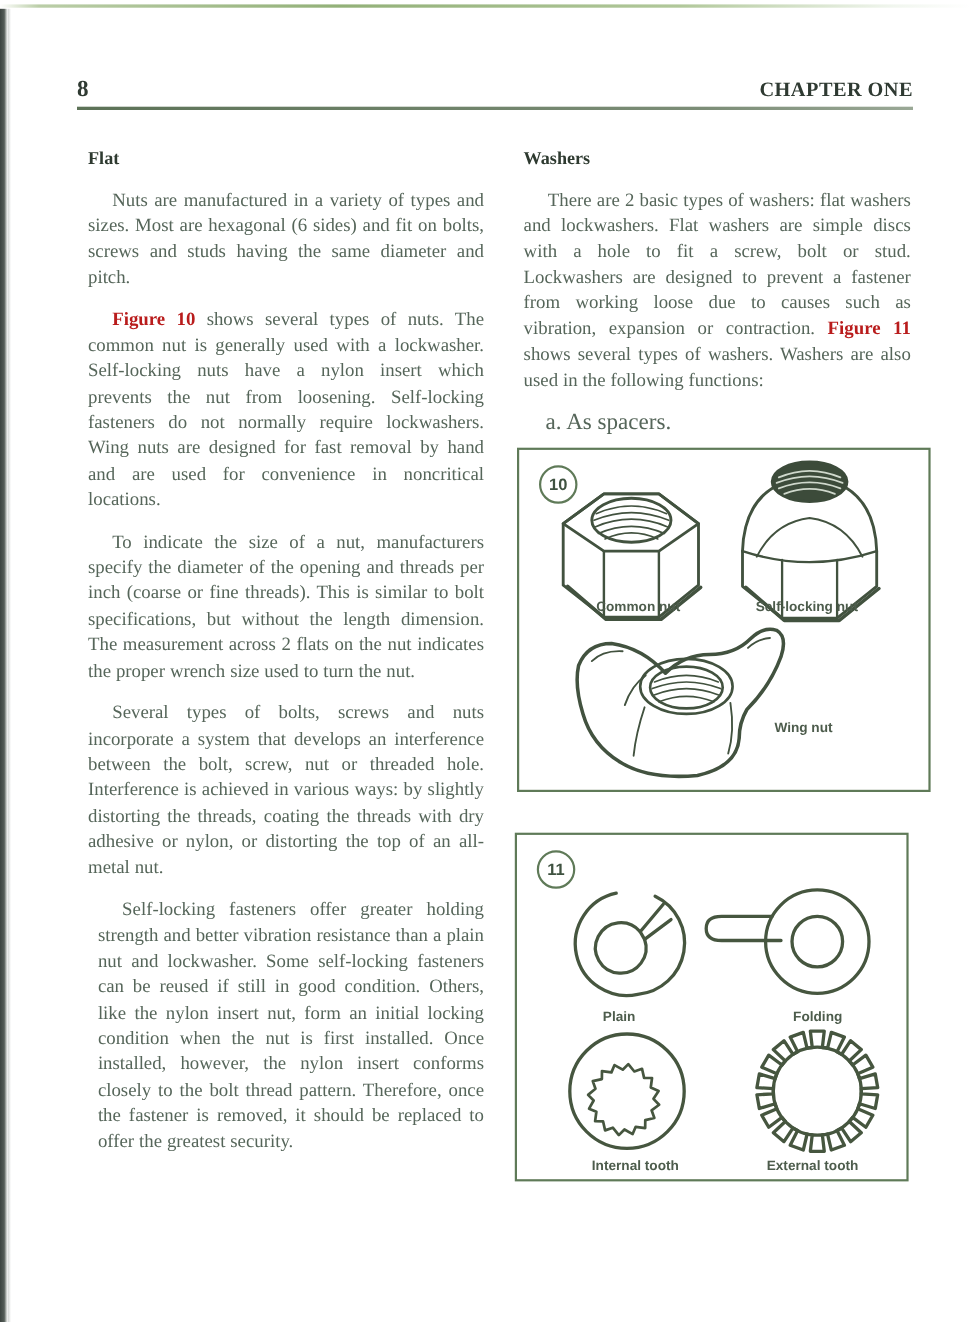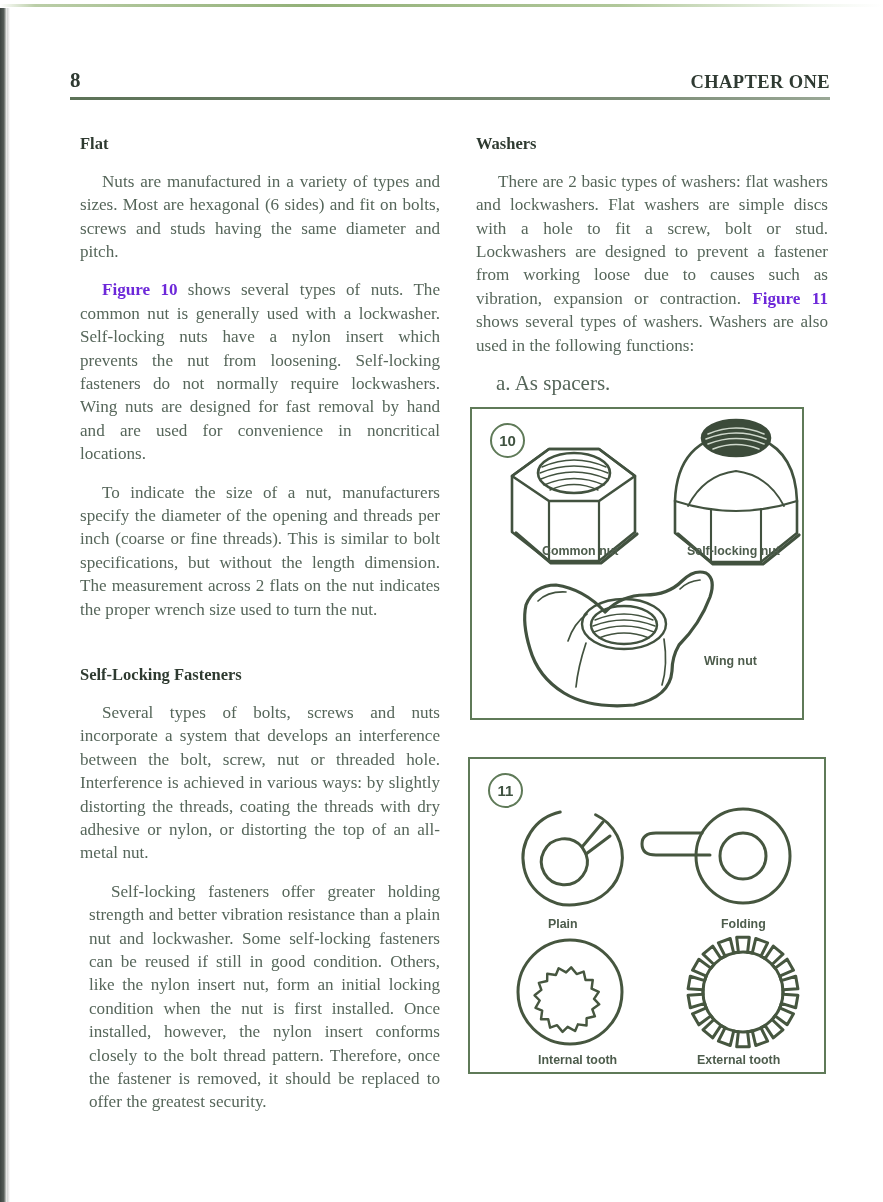--- a/index.html
+++ b/index.html
@@ -110,31 +110,31 @@
   p.listitem {
     margin: 0 0 15px 0;
     font-size: 21px;
     line-height: 23.4px;
     text-indent: 20px;
     text-align: left;
     color: #56665a;
   }
   .figref {
     font-weight: bold;
-    color: #6d28d9;
+    color: #b91c1c;
   }
 
   
   .figure-box {
     position: absolute;
     border: 2px solid #5f7a58;
     background: #ffffff;
     box-sizing: border-box;
   }
-  #figure-10 { left: 470px; top: 407px; width: 334px; height: 313px; }
+  #figure-10 { left: 470px; top: 407px; width: 376px; height: 313px; }
   #figure-11 { left: 468px; top: 757px; width: 358px; height: 317px; }
 
   .fig-badge {
     position: absolute;
     left: 18px; top: 14px;
     width: 31px; height: 31px;
     border: 2px solid #5f7a58;
     border-radius: 50%;
     display: flex;
     align-items: center;
@@ -174,21 +174,20 @@
 <div id="col-left">
 
   <h2 class="section-head">Flat</h2>
 
   <p class="body">Nuts are manufactured in a variety of types and sizes. Most are hexagonal (6 sides) and fit on bolts, screws and studs having the same diameter and pitch.</p>
 
   <p class="body"><span class="figref">Figure 10</span><span> shows several types of nuts. The common nut is generally used with a lockwasher. Self-locking nuts have a nylon insert which prevents the nut from loosening. Self-locking fasteners do not normally require lockwashers. Wing nuts are designed for fast removal by hand and are used for convenience in noncritical locations.</span></p>
 
   <p class="body">To indicate the size of a nut, manufacturers specify the diameter of the opening and threads per inch (coarse or fine threads). This is similar to bolt specifications, but without the length dimension. The measurement across 2 flats on the nut indicates the proper wrench size used to turn the nut.</p>
 
-  <h2 class="section-head spaced-above">Self-Locking Fasteners</h2>
 
   <p class="body">Several types of bolts, screws and nuts incorporate a system that develops an interference between the bolt, screw, nut or threaded hole. Interference is achieved in various ways: by slightly distorting the threads, coating the threads with dry adhesive or nylon, or distorting the top of an all-metal nut.</p>
 
   <p class="body">Self-locking fasteners offer greater holding strength and better vibration resistance than a plain nut and lockwasher. Some self-locking fasteners can be reused if still in good condition. Others, like the nylon insert nut, form an initial locking condition when the nut is first installed. Once installed, however, the nylon insert conforms closely to the bolt thread pattern. Therefore, once the fastener is removed, it should be replaced to offer the greatest security.</p>
 
 </div>
 
 <div id="col-right">
 
   <h2 class="section-head">Washers</h2>

